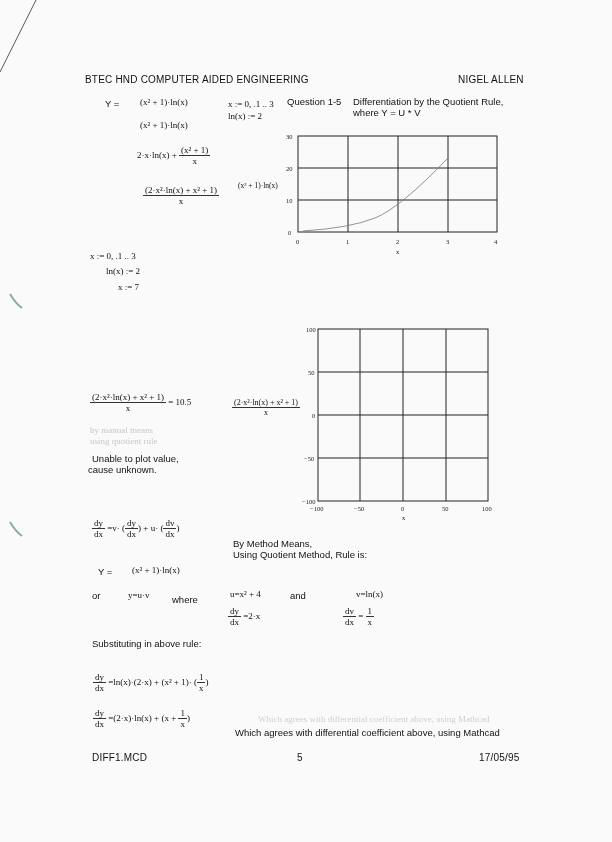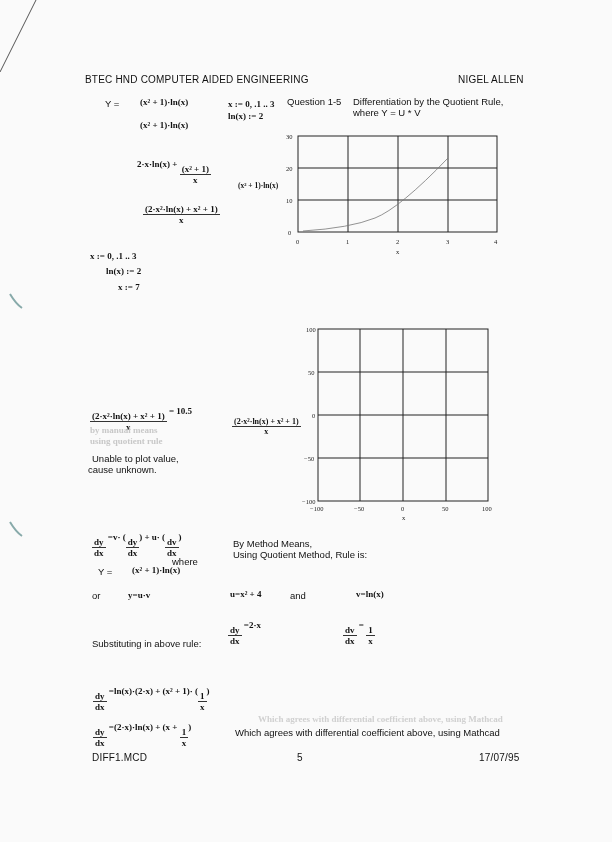--- a/index.html
+++ b/index.html
@@ -1,24 +1,24 @@
 <!DOCTYPE html>
 <html><head>
 <meta charset="utf-8">
 <style>
   html, body { margin:0; padding:0; }
   body { width:612px; height:842px; background:#fafafa; position:relative; overflow:hidden;
          font-family:"Liberation Sans", sans-serif; color:#111; }
   .abs { position:absolute; white-space:nowrap; }
   .hdr { font-size:10px; letter-spacing:0.2px; }
-  .math { font-family:"Liberation Serif", serif; font-size:9px;font-weight:bold; }
+  .math { font-family:"Liberation Serif", serif; font-size:9px; }
   .txt { font-size:9.5px; }
   .faint { color:#888; }
   .frac { display:inline-block; text-align:center; vertical-align:middle; }
-  .frac .num { display:block; border-bottom:0.8px solid #333; padding:0 2px;margin-top:19px; }
+  .frac .num { display:block; border-bottom:0.8px solid #333; padding:0 2px; }
   .frac .den { display:block; }
   svg text { font-family:"Liberation Serif", serif; }
 </style>
 </head>
 <body>
 
 <svg class="abs" style="left:0;top:0" width="40" height="80">
   <line x1="0" y1="72" x2="36" y2="0" stroke="#555" stroke-width="1"></line>
 </svg>
 <svg class="abs" style="left:6;top:292px;left:6px" width="18" height="20">
@@ -149,21 +149,21 @@
   </span>)
 </div>
 <div class="abs txt" style="left:233px;top:538px">By Method Means,</div>
 <div class="abs txt" style="left:233px;top:549px">Using Quotient Method, Rule is:</div>
 
 <div class="abs txt" style="left:98px;top:566px">Y =</div>
 <div class="abs math" style="left:132px;top:565px">(x² + 1)·ln(x)</div>
 
 <div class="abs txt" style="left:92px;top:590px">or</div>
 <div class="abs math" style="left:128px;top:590px">y=u·v</div>
-<div class="abs txt" style="left:172px;top:556px">where</div>
+<div class="abs txt" style="left:172px;top:594px">where</div>
 <div class="abs math" style="left:230px;top:589px">u=x² + 4</div>
 <div class="abs txt" style="left:290px;top:590px">and</div>
 <div class="abs math" style="left:356px;top:589px">v=ln(x)</div>
 
 <div class="abs math" style="left:228px;top:606px">
   <span class="frac">
     <span class="num">dy</span>
     <span class="den">dx</span>
   </span>
   <span>=2·x</span>
@@ -205,13 +205,13 @@
     <span class="num">1</span>
     <span class="den">x</span>
   </span>)
 </div>
 
 <div class="abs math" style="left:258px;top:714px;color:#d0d0d0">Which agrees with differential coefficient above, using Mathcad</div>
 <div class="abs txt" style="left:235px;top:727px">Which agrees with differential coefficient above, using Mathcad</div>
 
 <div class="abs hdr" style="left:92px;top:752px">DIFF1.MCD</div>
 <div class="abs hdr" style="left:297px;top:752px">5</div>
-<div class="abs hdr" style="left:479px;top:752px">17/07/95</div>
+<div class="abs hdr" style="left:479px;top:752px">17/05/95</div>
 
 </body></html>

